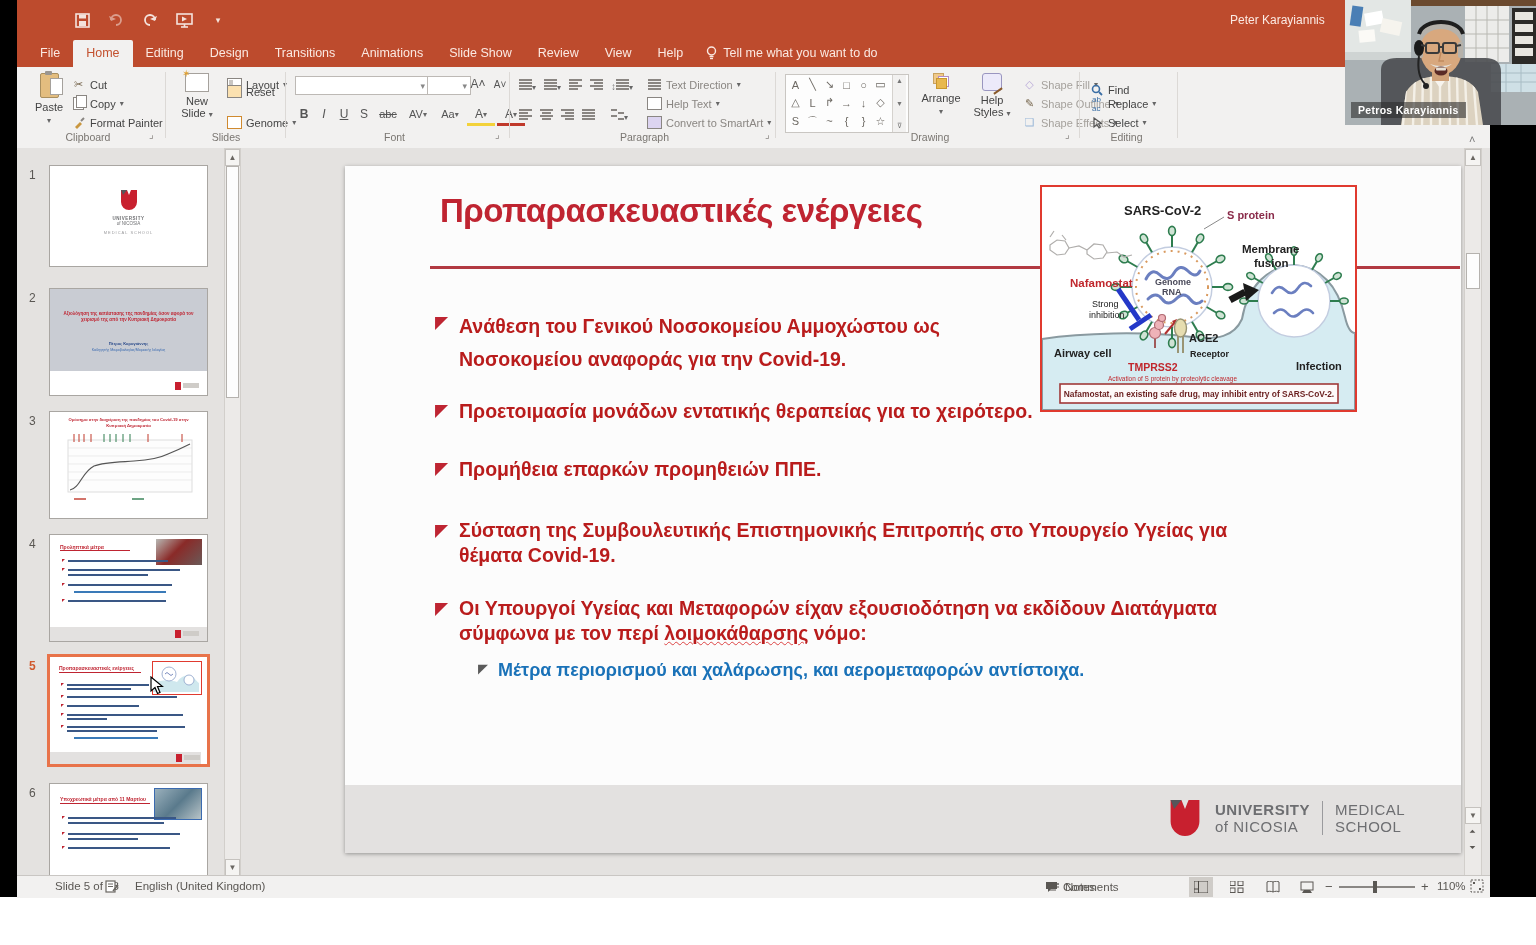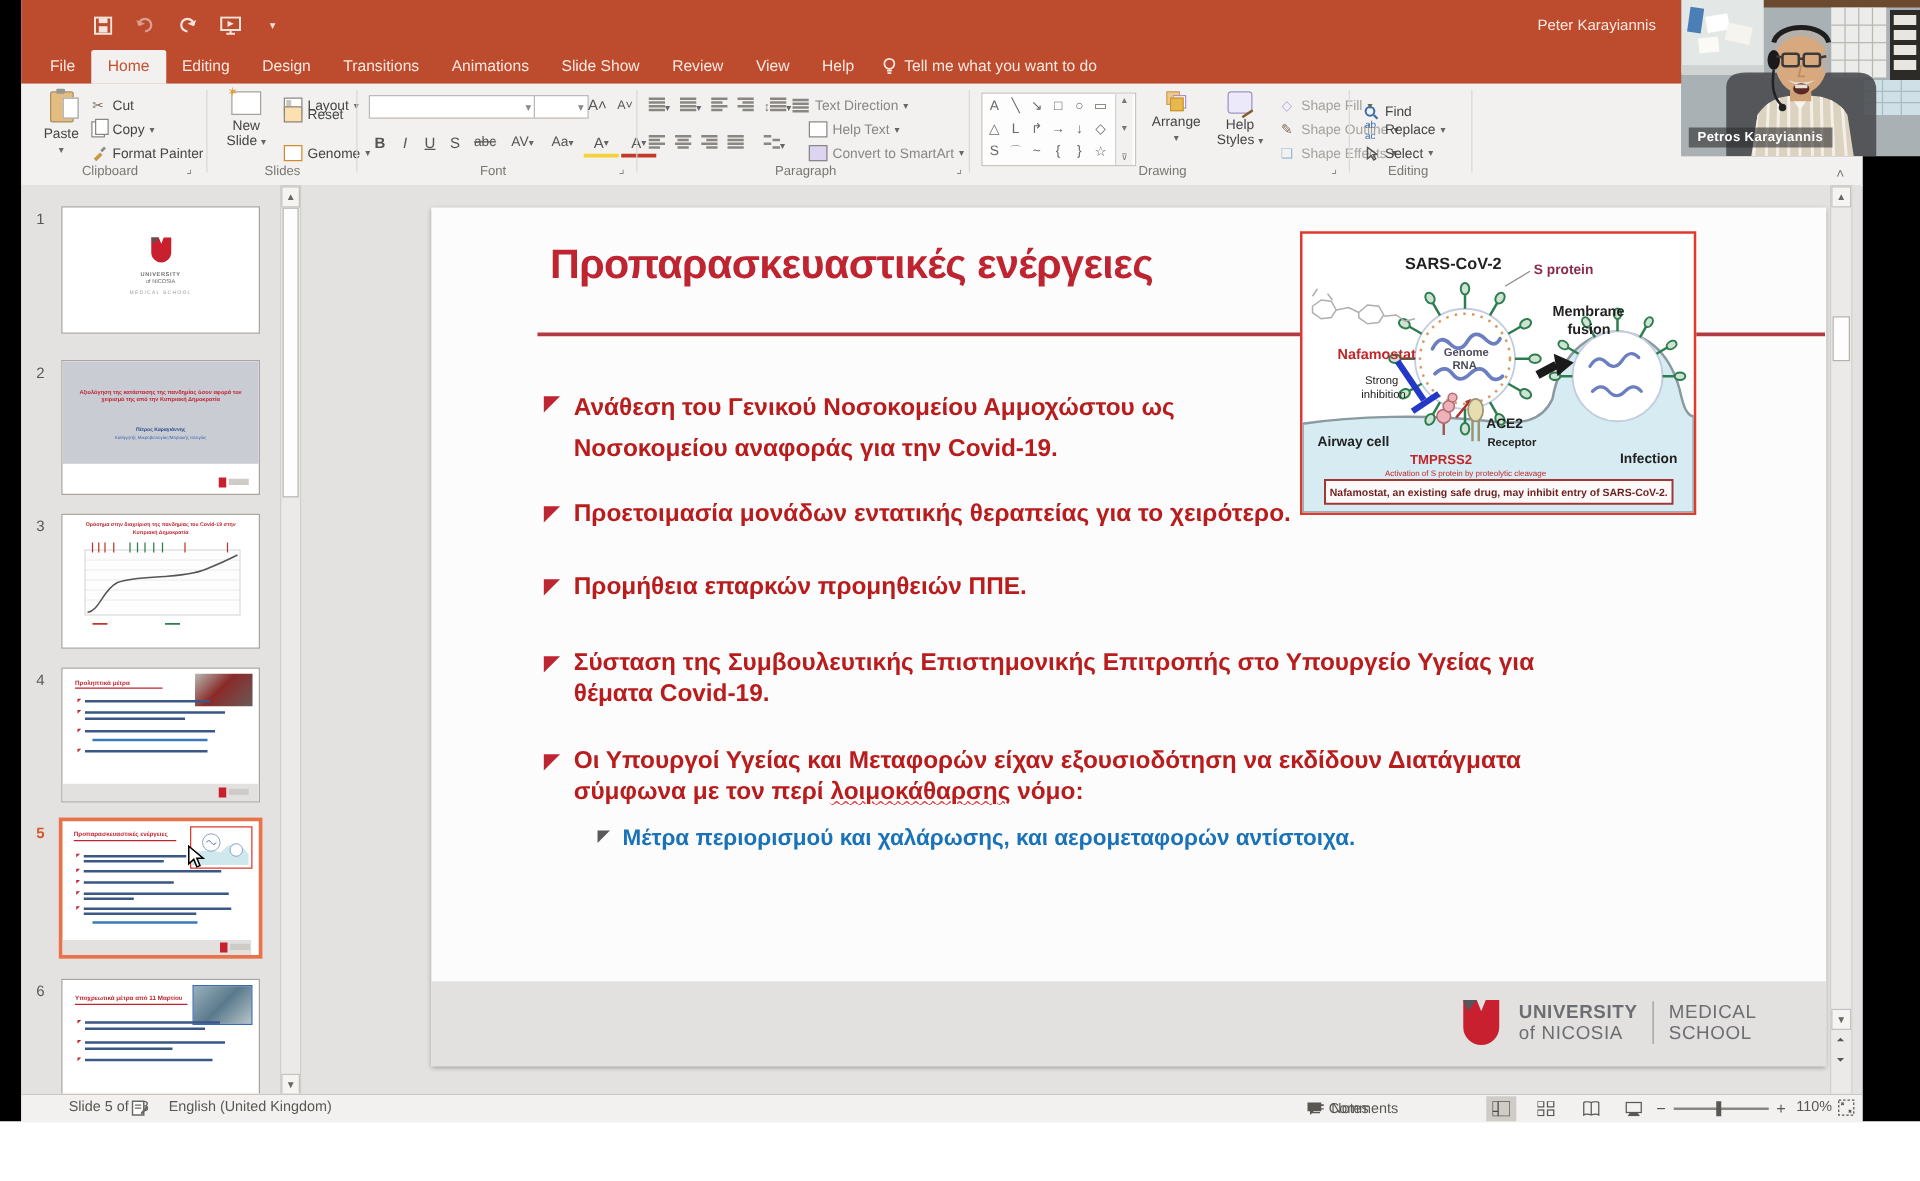--- a/index.html
+++ b/index.html
@@ -258,21 +258,21 @@
       <span><span class="lines-icon ar"><i></i><i></i><i></i><i></i></span></span>
       <span style="font-size:10px;color:#777">↕<span class="lines-icon"><i></i><i></i><i></i><i></i></span><span class="chev">▾</span></span>
     </div>
     <div class="abs" style="left:502px;top:39px;display:flex;gap:8px;align-items:center">
       <span><span class="lines-icon al"><i></i><i></i><i></i><i></i></span></span>
       <span><span class="lines-icon ac"><i></i><i></i><i></i><i></i></span></span>
       <span><span class="lines-icon ar"><i></i><i></i><i></i><i></i></span></span>
       <span><span class="lines-icon"><i></i><i></i><i></i><i></i></span></span>
       <span style="margin-left:8px"><span class="lines-icon"><i style="width:45%"></i><i style="width:45%;left:55%"></i><i style="width:45%"></i><i style="width:45%;left:55%"></i></span><span class="chev">▾</span></span>
     </div>
-    <div class="abs smallbtn" style="left:616px;top:9px;color:#8a8682">
+    <div class="abs smallbtn" style="left:630px;top:9px;color:#8a8682">
         <span class="sicon">
           <span class="lines-icon">
             <i></i>
             <i></i>
             <i></i>
             <i></i>
           </span>
         </span>
         <span>Text Direction</span>
         <span class="chev">▾</span>

